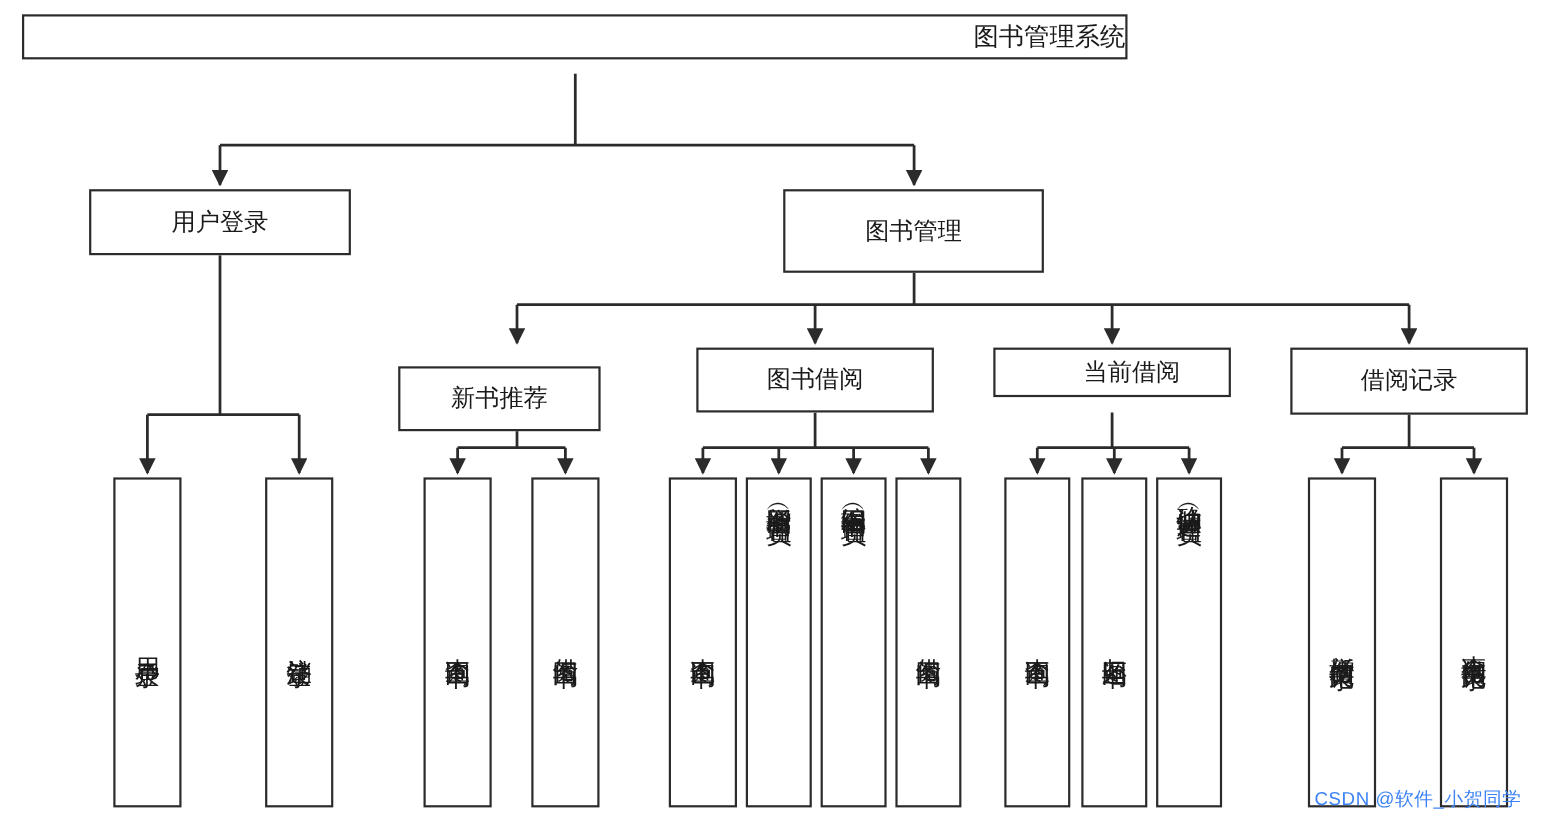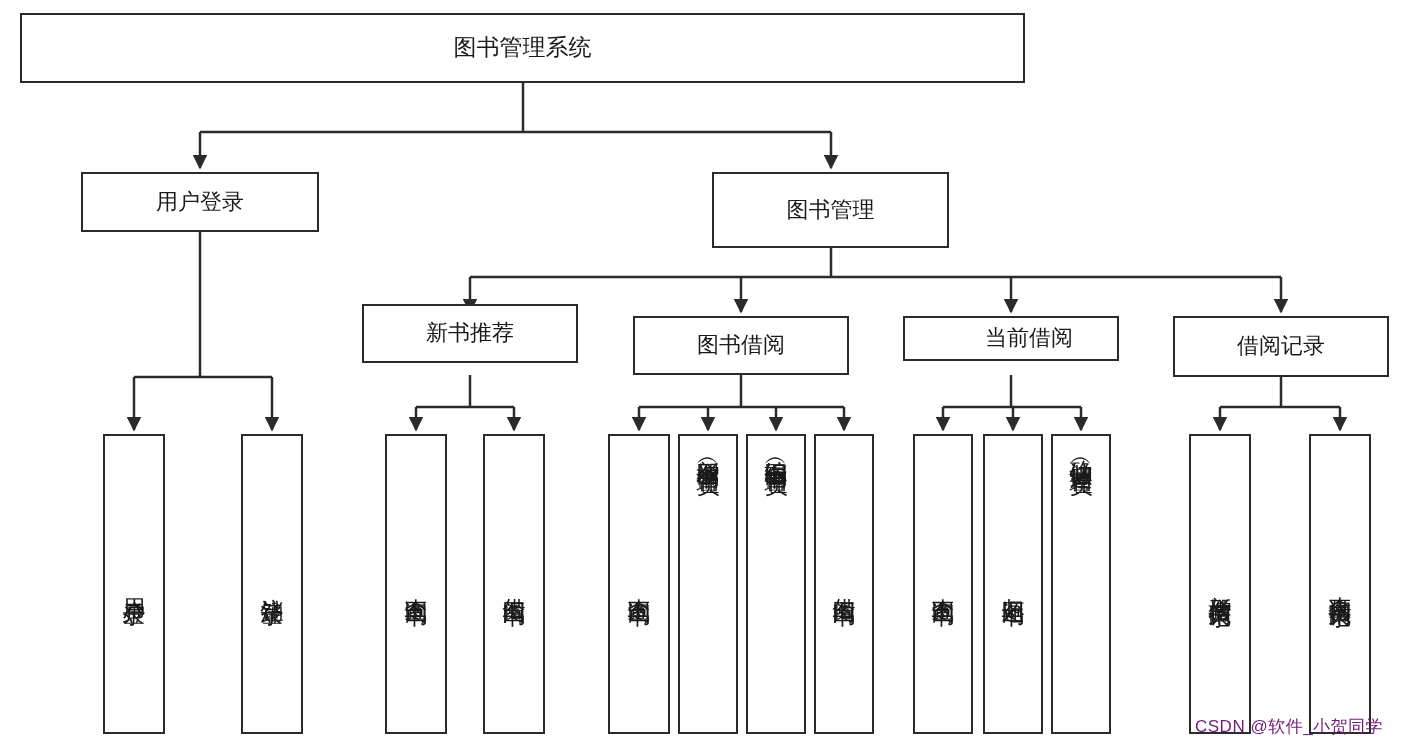--- a/index.html
+++ b/index.html
@@ -121,32 +121,32 @@
       <path d="M 1013 407 L 1013 430" marker-end="url(#arrow)"></path>
       <path d="M 1081 407 L 1081 430" marker-end="url(#arrow)"></path>
 
       <path d="M 1281 375 L 1281 407"></path>
       <path d="M 1220 407 L 1340 407"></path>
       <path d="M 1220 407 L 1220 430" marker-end="url(#arrow)"></path>
       <path d="M 1340 407 L 1340 430" marker-end="url(#arrow)"></path>
     </g>
   </svg>
 
-  <div class="node root" style="left: 20px; top: 13px; width: 1005px; height: 70px;">
+  <div class="node root" style="left: 20px; top: 13px; width: 1005px; height: 41px; justify-content: flex-end;">
     <span class="label">图书管理系统</span>
   </div>
 
   <div class="node level2" style="left: 81px; top: 172px; width: 238px; height: 60px;">
     <span class="label">用户登录</span>
   </div>
   <div class="node level2" style="left: 712px; top: 172px; width: 237px; height: 76px;">
     <span class="label">图书管理</span>
   </div>
 
-  <div class="node level3" style="left: 362px; top: 304px; width: 216px; height: 59px; font-family: Liberation Serif, serif;">
+  <div class="node level3" style="left: 362px; top: 333px; width: 184px; height: 59px; font-family: Liberation Serif, serif;">
     <span class="label">新书推荐</span>
   </div>
   <div class="node level3" style="left: 633px; top: 316px; width: 216px; height: 59px;">
     <span class="label">图书借阅</span>
   </div>
   <div class="node level3" style="left: 903px; top: 316px; width: 216px; height: 45px; padding-left: 36px;">
     <span class="label">当前借阅</span>
   </div>
   <div class="node level3" style="left: 1173px; top: 316px; width: 216px; height: 61px;">
     <span class="label">借阅记录</span>
@@ -185,14 +185,14 @@
   <div class="node leaf top-align" style="left: 1051px; top: 434px; width: 60px; height: 300px;">
     <span class="label">确认归还（管理员）</span>
   </div>
   <div class="node leaf" style="left: 1189px; top: 434px; width: 62px; height: 300px;">
     <span class="label">新增借阅记录</span>
   </div>
   <div class="node leaf" style="left: 1309px; top: 434px; width: 62px; height: 300px;">
     <span class="label">查询借阅记录</span>
   </div>
 
-  <div class="watermark" style="left: 1195px; top: 715px; color: #701a75;">CSDN @软件_小贺同学</div>
+  <div class="watermark" style="left: 1195px; top: 715px; color: #3b82f6;">CSDN @软件_小贺同学</div>
 </div>
 
 </body></html>

